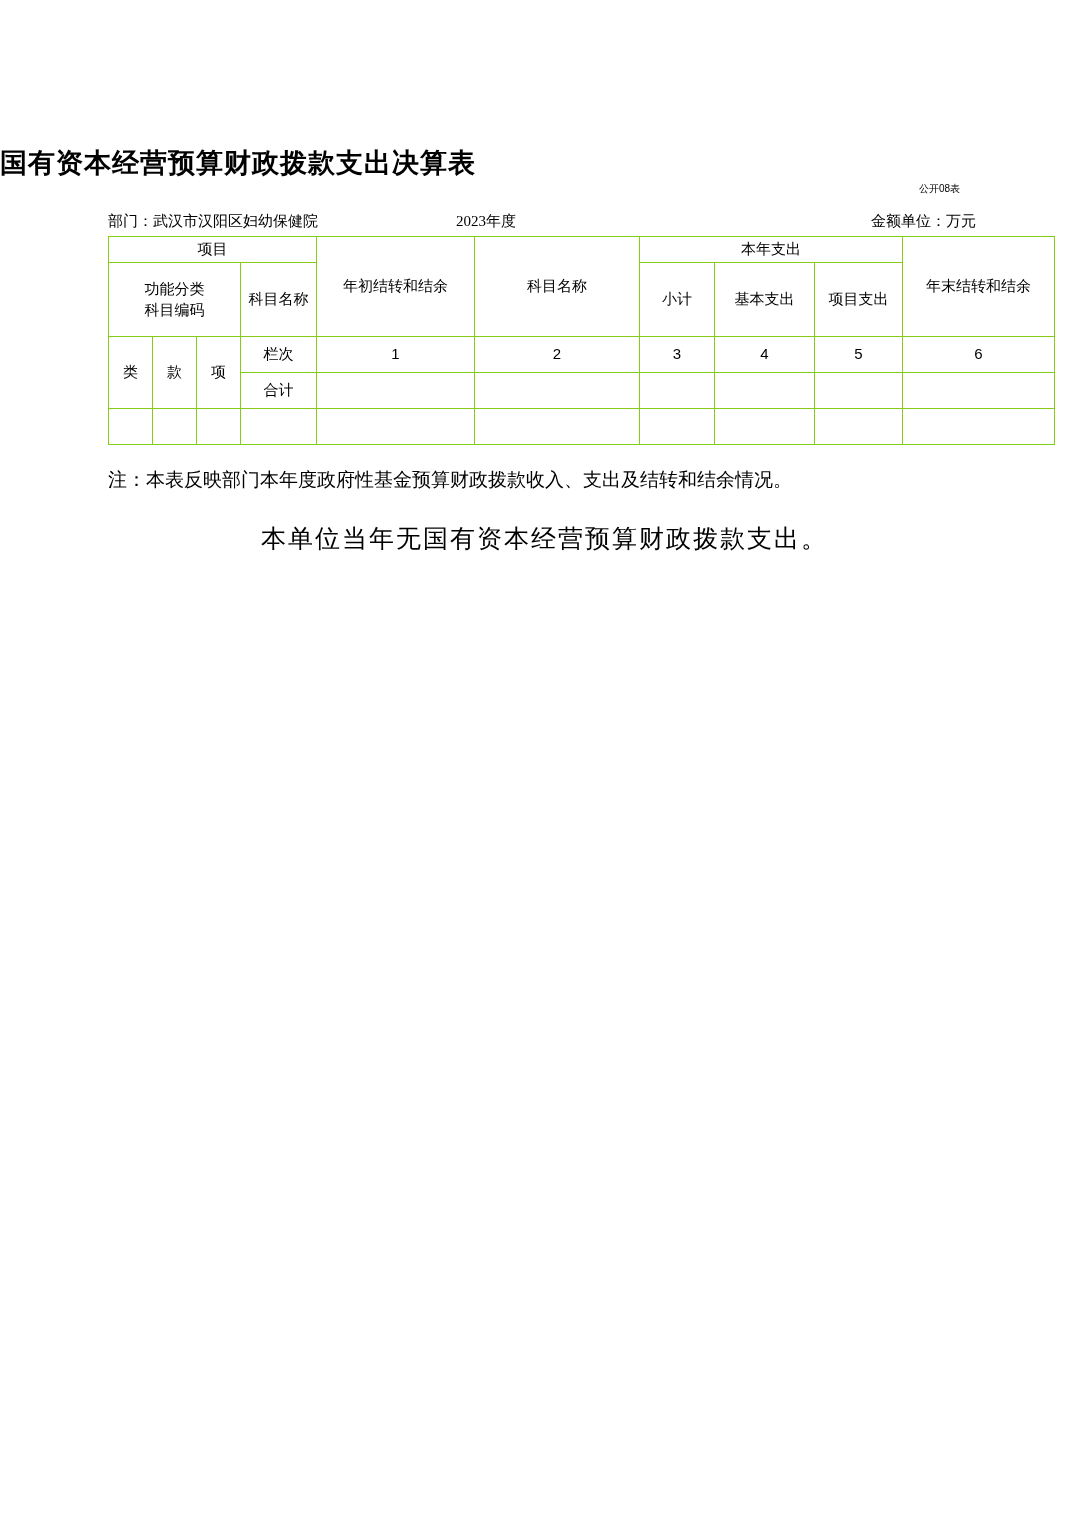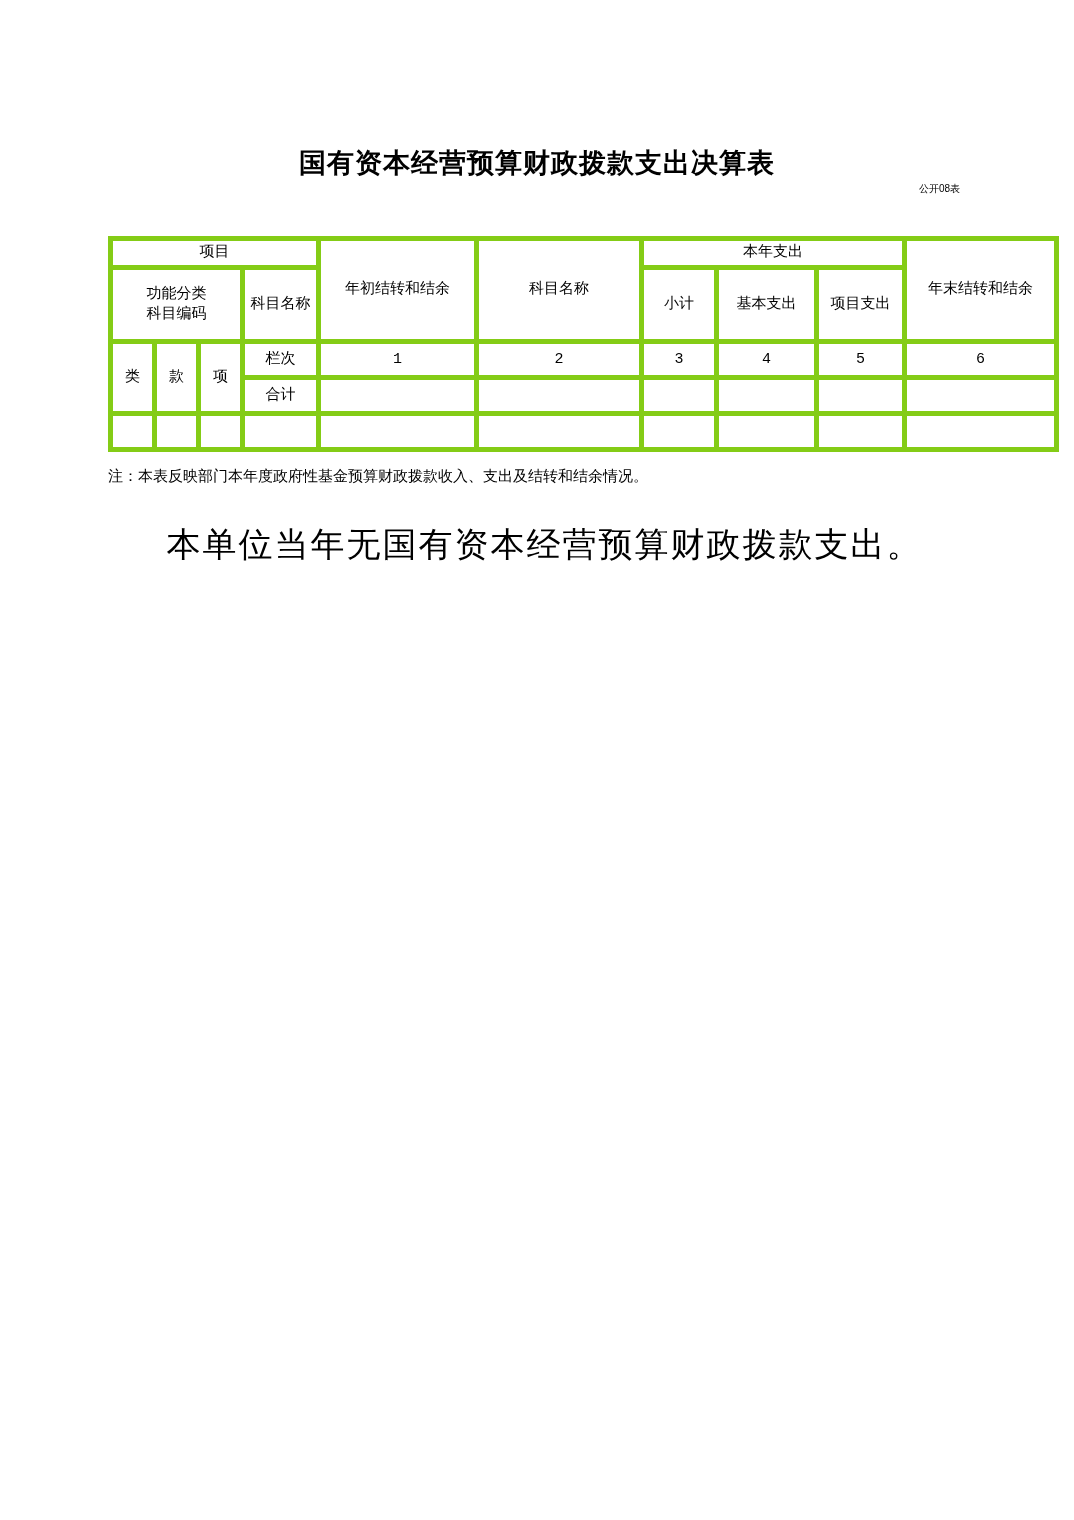--- a/index.html
+++ b/index.html
@@ -14,21 +14,20 @@
     color: #000000;
     position: relative;
   }
   .page {
     position: relative;
     width: 1074px;
     height: 1520px;
     box-sizing: border-box;
   }
   .doc-title {
-    text-align: center;
     font-family: "Liberation Sans", sans-serif;
     font-weight: bold;
     font-size: 27px;
     letter-spacing: 1px;
     margin: 0;
     padding-top: 145px;
   }
   .form-code {
     position: absolute;
     right: 114px;
@@ -61,62 +60,67 @@
   }
   table.main {
     position: absolute;
     left: 108px;
     top: 236px;
     width: 868px;
     border-collapse: collapse;
     table-layout: fixed;
   }
   table.main td {
-    border: 5px solid #84cc16;
+    border: 1px solid #84cc16;
     text-align: center;
     vertical-align: middle;
     font-size: 15px;
-    font-family: Liberation Mono, monospace;
+    font-family: Liberation Sans, sans-serif;
     padding: 2px 1px;
     line-height: 1.35;
   }
   .h-proj { height: 26px; }
   .h-head { height: 74px; }
   .h-lanci { height: 36px; }
   .h-heji { height: 36px; }
   .h-blank { height: 36px; }
   .two-line { line-height: 1.35; margin-left: 13px; }
   .notes {
     position: absolute;
     left: 108px;
     top: 462px;
-    font-size: 15px;
+    font-size: 19px;
     line-height: 1.9;
   }
   .notes div { white-space: nowrap; }
   .statement {
     position: absolute;
     left: 15px;
     right: 0;
     top: 522px;
     text-align: center;
-    font-size: 34px;
+    font-size: 25px;
     font-family: "Liberation Serif", "DejaVu Serif", serif;
     letter-spacing: 2px;
   }
 </style>
 </head>
 <body>
 
 <div class="page">
 
   <h1 class="doc-title">国有资本经营预算财政拨款支出决算表</h1>
 
   <div class="form-code">公开08表</div>
 
+  <div class="meta-row">
+    <span class="meta-dept">部门：武汉市汉阳区妇幼保健院</span>
+    <span class="meta-year">2023年度</span>
+    <span class="meta-unit">金额单位：万元</span>
+  </div>
 
   <table class="main">
     <colgroup>
       <col style="width:44px">
       <col style="width:44px">
       <col style="width:44px">
       <col style="width:76px">
       <col style="width:158px">
       <col style="width:165px">
       <col style="width:75px">

